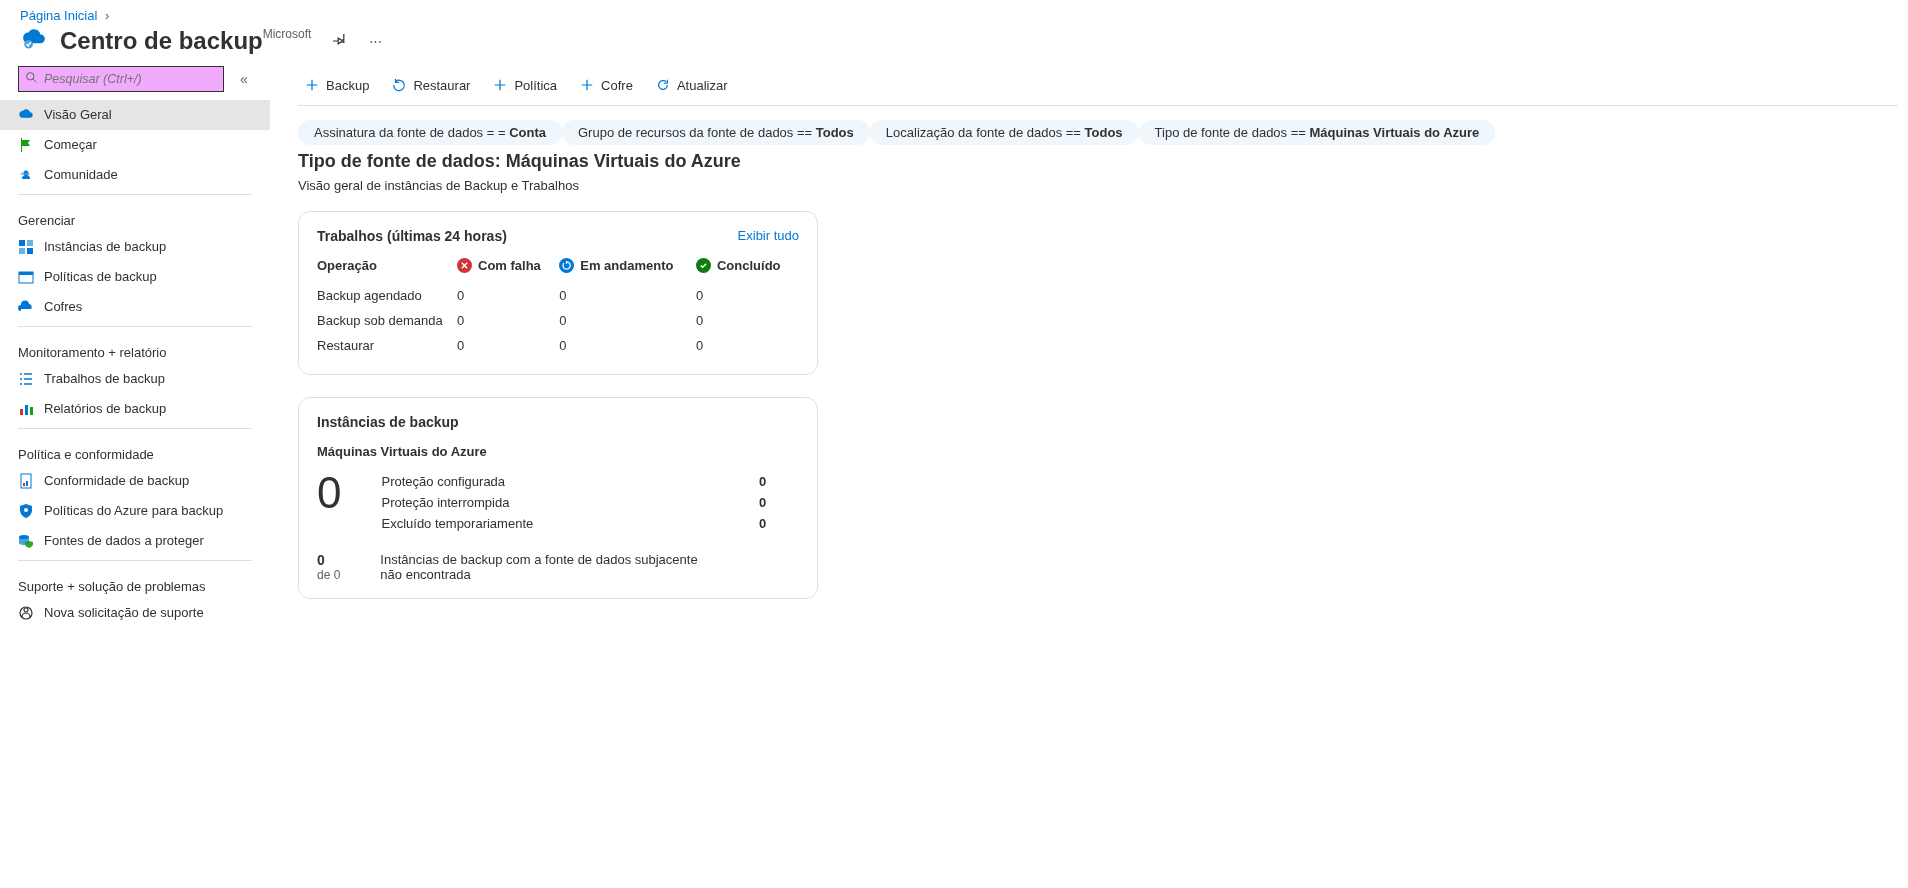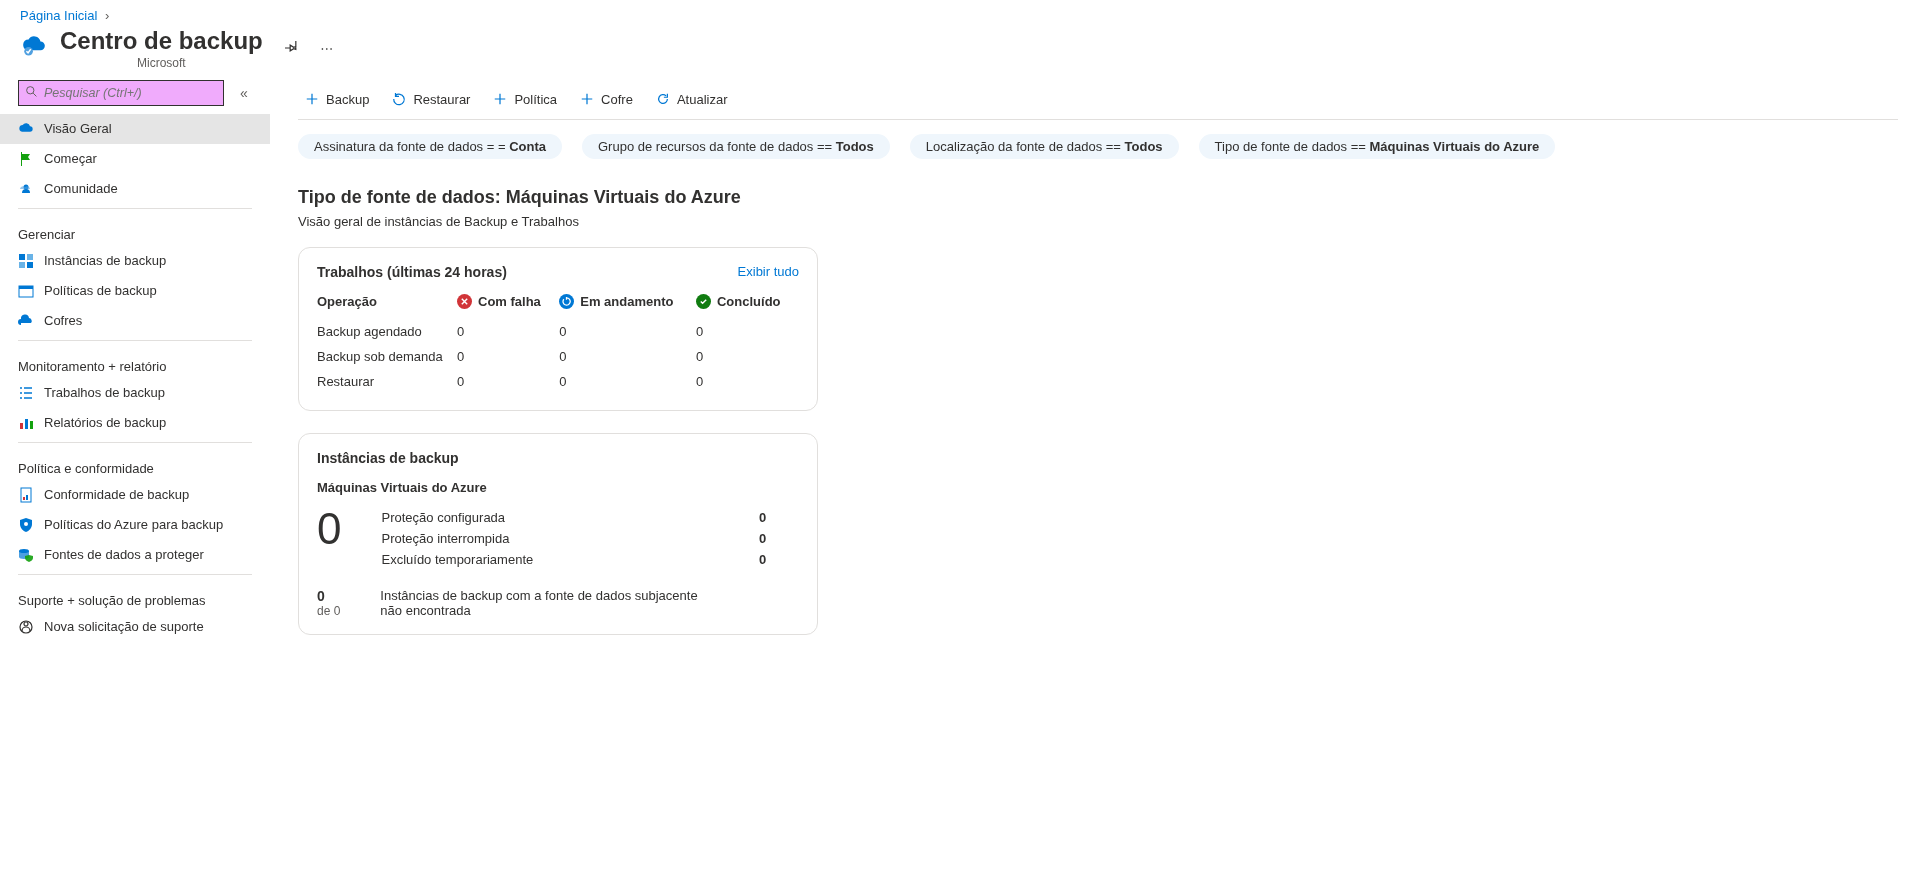--- a/index.html
+++ b/index.html
@@ -12,21 +12,21 @@
   a { color: #0078d4; text-decoration: none; }
 
   
   .topbar { padding: 8px 27px 0 20px; }
   .breadcrumb { font-size: 13px; margin-bottom: 4px; }
   .breadcrumb a { color: #0078d4; }
   .breadcrumb .sep { margin: 0 4px; color: #605e5c; }
 
   .title-row { display: flex; align-items: center; gap: 12px; }
   .title-icon { width: 28px; height: 28px; display:inline-flex; align-items:center; justify-content:center; }
-  .title-block { display:flex; flex-direction:column;align-items:center; }
+  .title-block { display:flex; flex-direction:row; }
   .page-title { font-size: 24px; font-weight: 600; line-height: 1.2; }
   .page-sub { font-size: 12px; color: #605e5c; }
   .title-actions { display:flex; gap:14px; margin-left: 8px; }
   .icon-btn { width: 20px; height: 20px; display:inline-flex; align-items:center; justify-content:center; cursor:pointer; color:#323130; }
 
   .body-area { display:flex; margin-top: 10px; }
 
   
   .sidebar { width: 270px; flex-shrink:0; border-right:none; padding-bottom:20px; }
   .search-row { display:flex; align-items:center; gap:8px; padding: 0 14px 8px 18px; }
@@ -46,21 +46,21 @@
   .nav-group-label { padding: 14px 18px 4px 18px; font-size:13px; color:#323130; border-top: none; }
   .nav-sep { border-top:1px solid #e1dfdd; margin: 4px 18px; }
 
   
   .main { flex:1; padding: 0 10px 20px 28px; min-width:0; }
 
   .cmd-bar { display:flex; align-items:center; gap: 10px; height: 40px; border-bottom:1px solid #e1dfdd; margin-bottom: 14px; }
   .cmd-item { display:inline-flex; align-items:center; gap:6px; padding: 0 6px; height: 100%; cursor:pointer; font-size:13px; color:#323130; }
   .cmd-item .ci-icon { width:16px;height:16px; display:inline-flex; align-items:center; justify-content:center; color:#0078d4; }
 
-  .filter-row { display:flex; flex-wrap:wrap; gap:20px; margin-bottom: 28px; }
+  .filter-row { display:flex; flex-wrap:wrap; gap:0; margin-bottom: 6px; }
   .filter-pill {
     background:#eff6fc; border-radius: 16px; padding: 5px 16px;
     font-size:13px; color:#323130; cursor:pointer; white-space:nowrap;
   }
   .filter-pill b { font-weight:600; }
 
   .section-title { font-size: 18px; font-weight:600; margin-bottom: 6px; }
   .section-sub { font-size:13px; color:#323130; margin-bottom: 18px; }
 
   .card {

